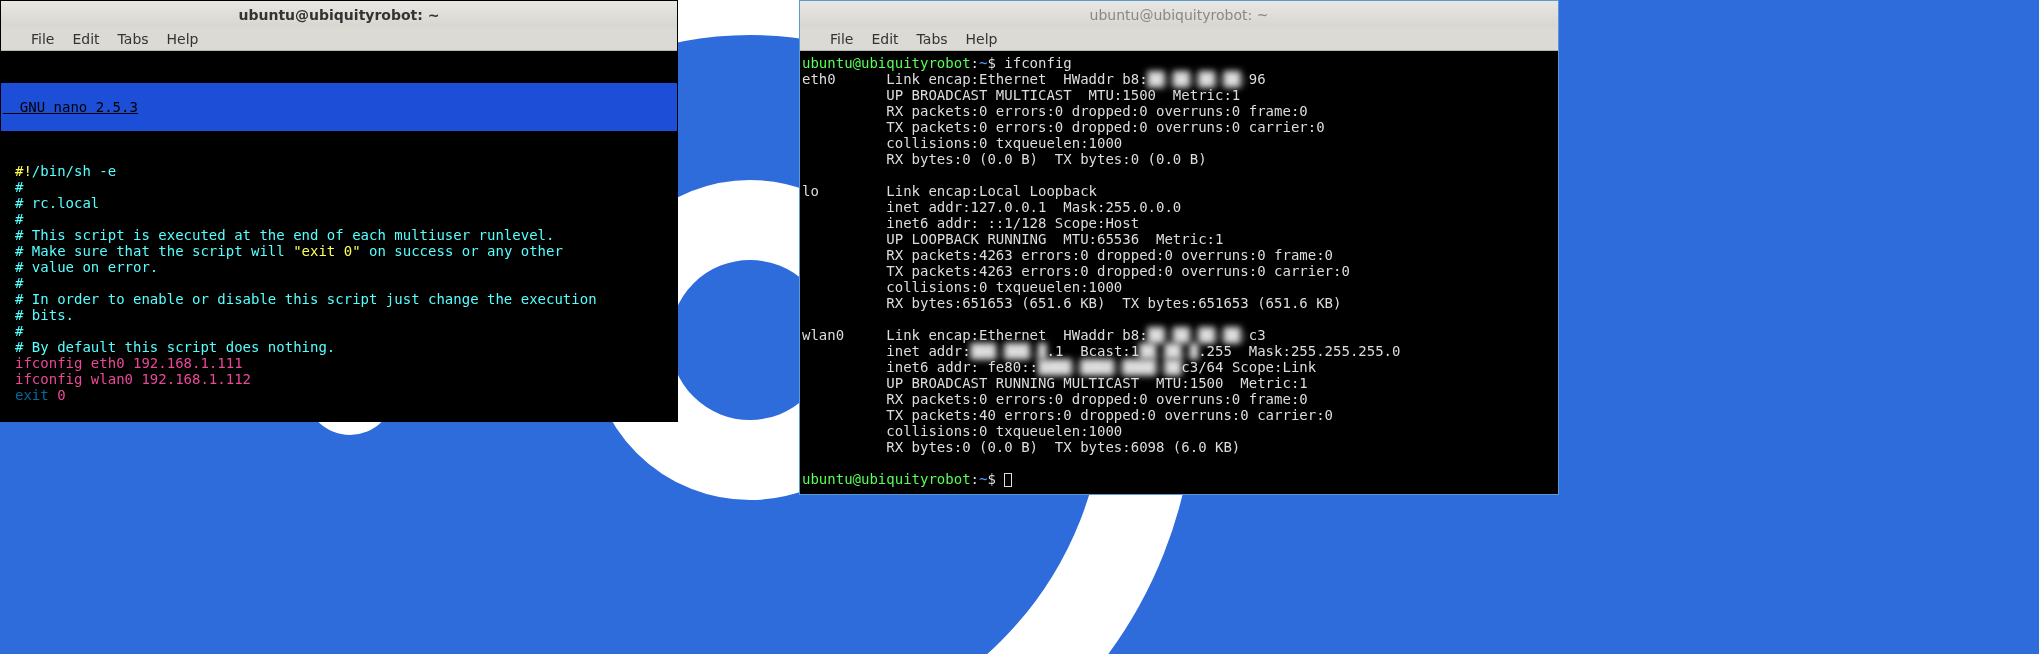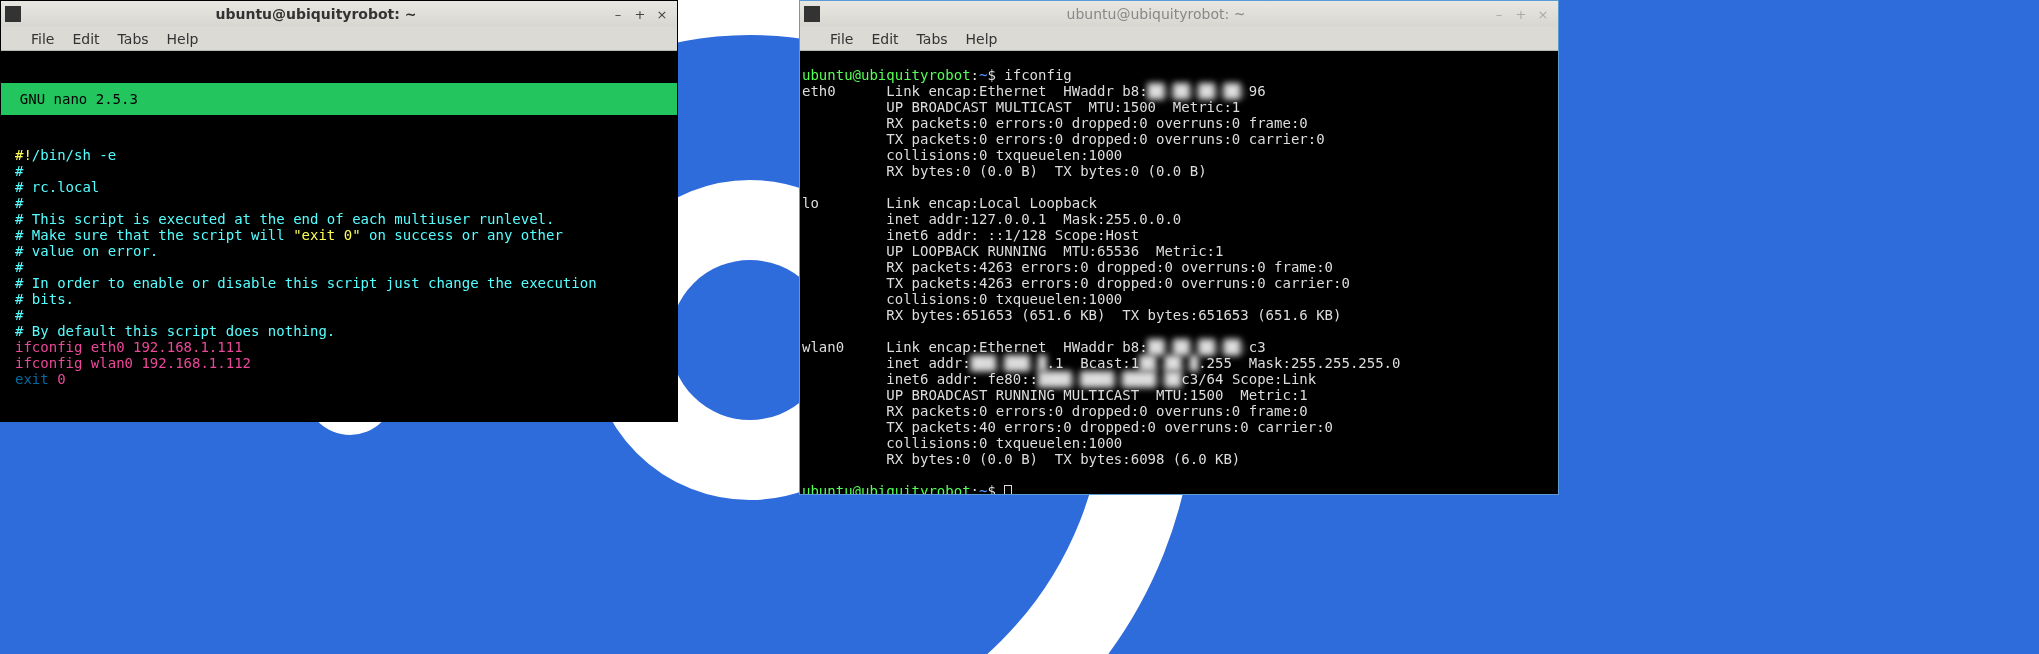--- a/index.html
+++ b/index.html
@@ -32,20 +32,21 @@
   .win-right { top: 0; left: 799px; width: 760px; height: 495px; border-color:#5b9bd5; box-shadow: 0 0 0 2px #5b9bd5 inset; }
 
   .titlebar {
     height: 26px;
     display: flex;
     align-items: center;
     padding: 0 4px;
     background: linear-gradient(#e8e7e2,#d8d6d0);
     gap: 6px;
     font-size: 14px;
+    flex-direction: column;
   }
   .win-right .titlebar { background: linear-gradient(#e8e7e2,#d8d6d0); }
   .title-icon {
     width: 16px; height: 16px; background: #333; display: inline-block;
   }
   .title-text { flex: 1; text-align: center; color: #333; font-weight: bold; }
   .win-right .title-text { color: #888; font-weight: normal; }
   .title-controls { display: flex; gap: 8px; padding-right:4px;}
   .ctl { width: 14px; height: 14px; display:flex; align-items:center; justify-content:center; font-size:13px; color:#444; cursor:default;}
   .win-right .ctl { color: #aaa; }
@@ -69,35 +70,36 @@
     color: #ccc;
     font-family: "DejaVu Sans Mono","Liberation Mono", monospace;
     font-size: 14px;
     line-height: 16px;
     padding: 0;
     overflow: hidden;
     white-space: pre;
   }
   
   .nano-head {
-    background: #22c55e;
+    background: #1d4ed8;
     color: #000;
-    padding: 8px 2px;
+    padding: 16px 2px;
     display: flex;
+    text-decoration: underline;
   }
   .nano-head .nh-left { width: 230px; }
   .nano-head .nh-center { flex:1; }
   
   .nano-body { padding: 0 2px; margin-left: 12px; }
   .c-yellow { color: #ffff55; }
   .c-cyan { color: #55ffff; }
   .c-green { color: #0369a1; }
   .c-white { color: #ec4899; }
 
-  .term-right { padding: 16px 2px; color:#ddd; }
+  .term-right { padding: 4px 2px; color:#ddd; }
   .term-right .prompt { color: #55ff55; }
   .term-right .path { color: #5599ff; }
   .cursor-block {
     display:inline-block; width:8px; height:14px; border:1px solid #ddd;
     vertical-align: text-bottom;
   }
   .blur { filter: blur(3px); }
 </style>
 </head>
 <body>

